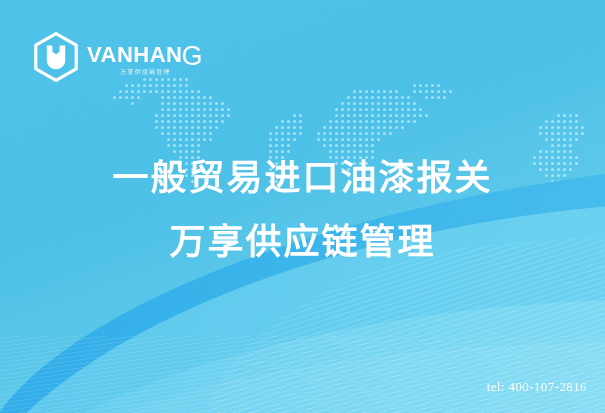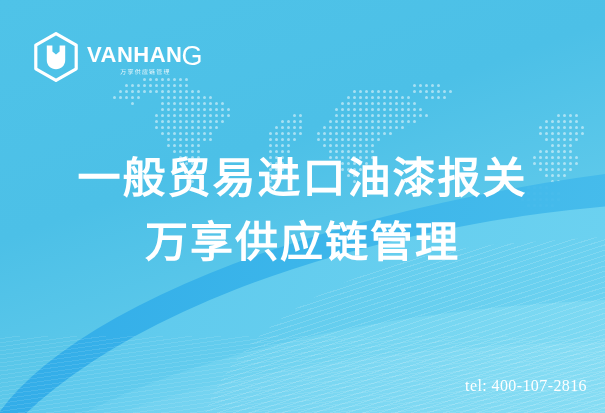--- a/index.html
+++ b/index.html
@@ -170,35 +170,35 @@
   #headline {
     position: absolute;
     left: 0;
     top: 146px;
     width: 605px;
     text-align: center;
     color: #ffffff;
   }
   #headline .line {
     display: block;
-    font-size: 43px;
+    font-size: 36px;
     font-weight: 700;
     letter-spacing: 2px;
     line-height: 64px;
-    font-family: Liberation Sans, sans-serif;
+    font-family: Liberation Serif, serif;
     white-space: nowrap;
   }
 
   
   #tel {
     position: absolute;
     right: 18px;
     bottom: 18px;
     color: #ffffff;
-    font-size: 16px;
+    font-size: 13px;
     letter-spacing: .4px;
     font-family: "Liberation Serif", "DejaVu Serif", serif;
     white-space: nowrap;
   }
 </style>
 </head>
 <body>
 
 <div id="banner">
 

